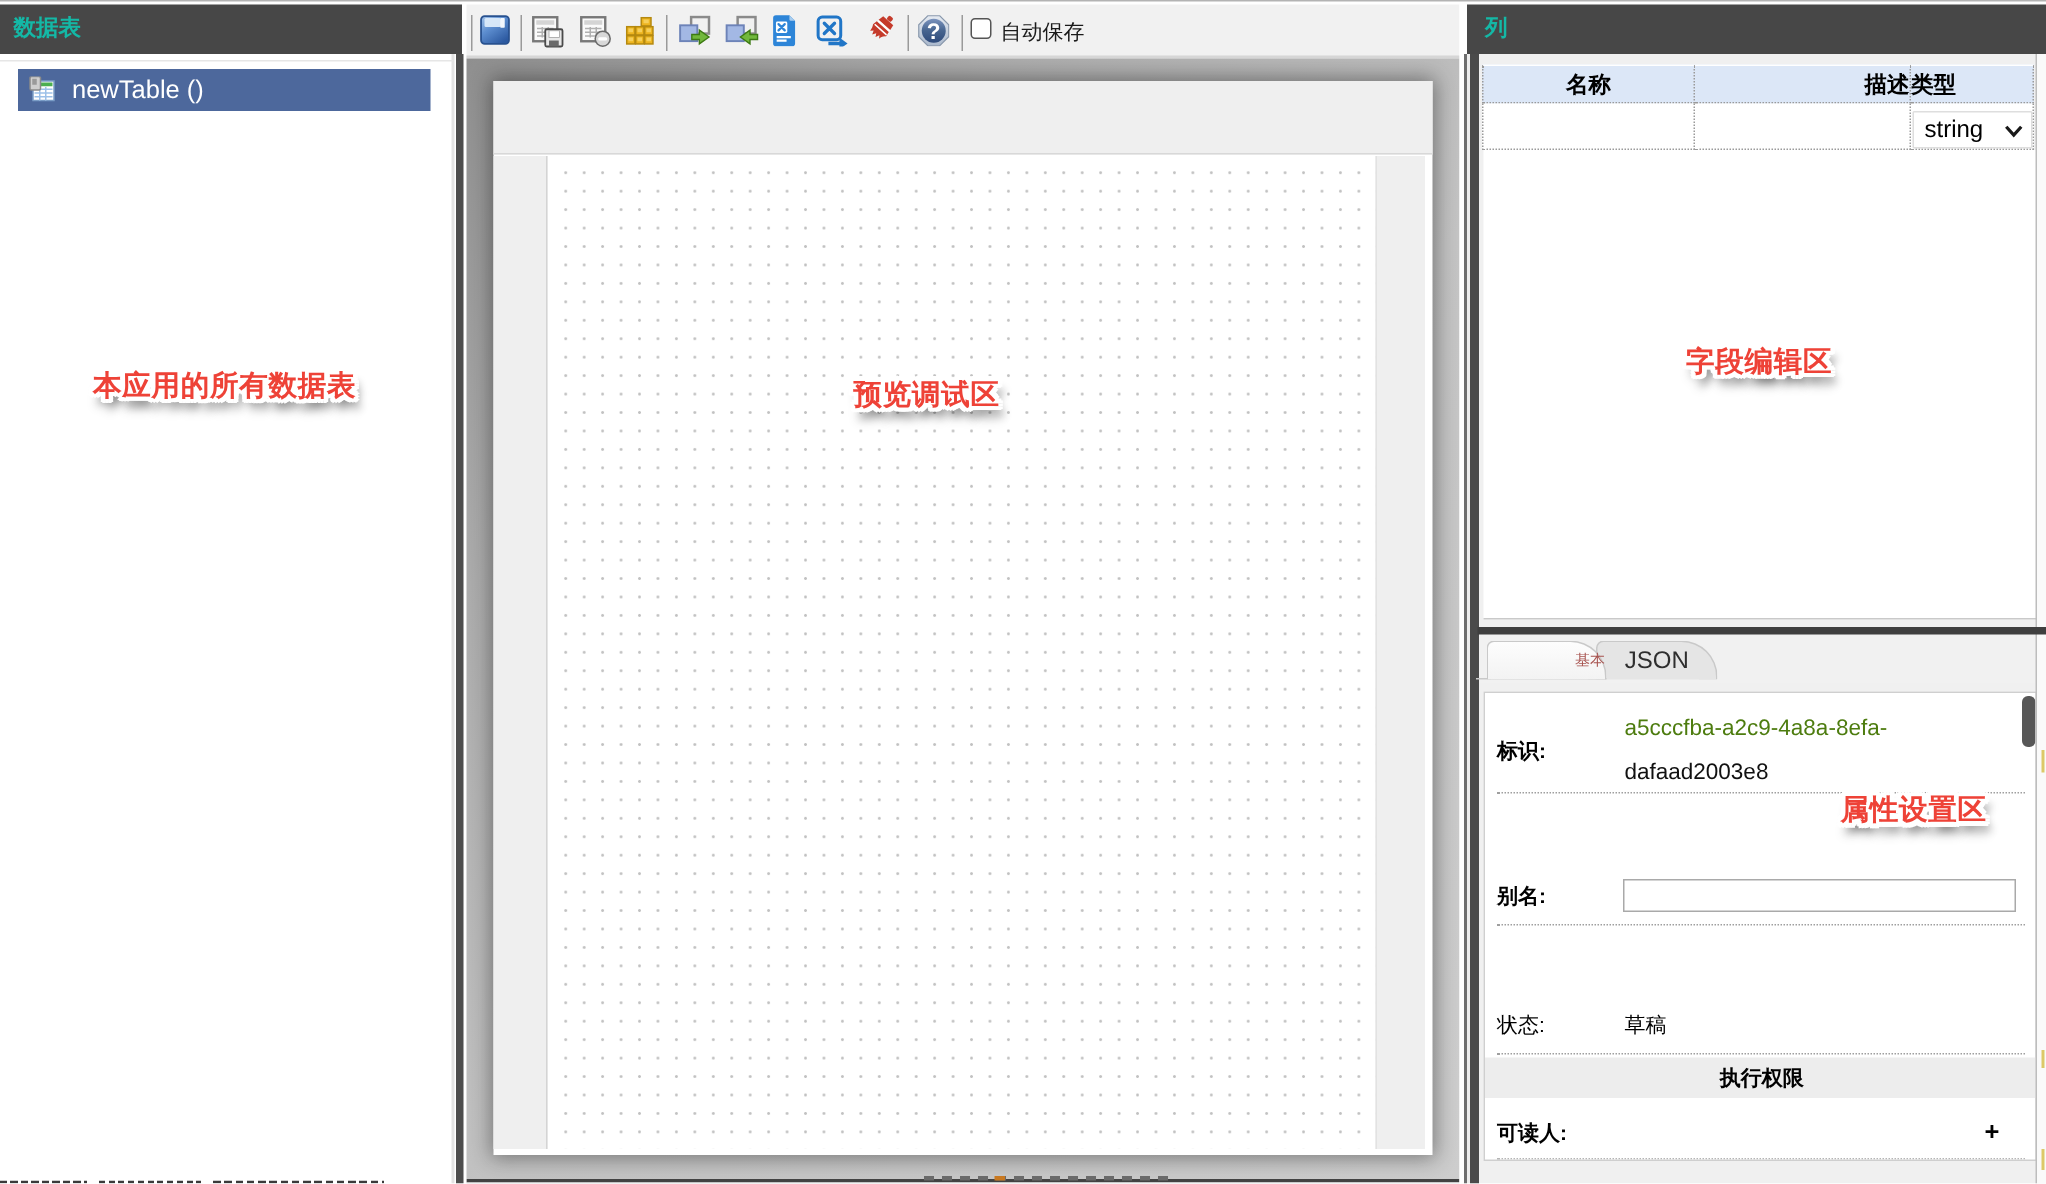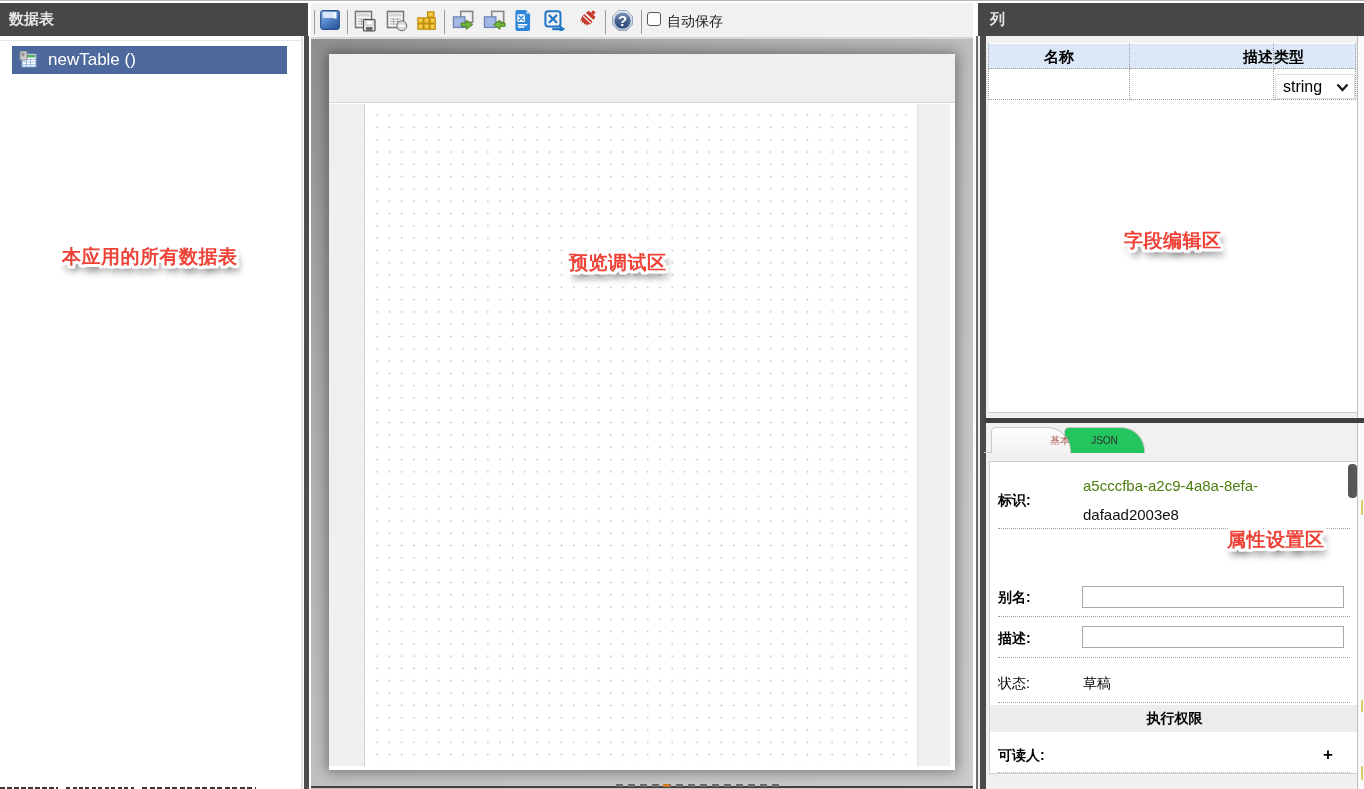--- a/index.html
+++ b/index.html
@@ -1,19 +1,19 @@
 <!DOCTYPE html>
 <html><head>
 <meta charset="utf-8">
 <style>
 *{margin:0;padding:0;box-sizing:border-box}
 html,body{width:1364px;height:789px;overflow:hidden;background:#fff;
   font-family:"Liberation Sans",sans-serif;position:relative}
 .abs{position:absolute}
-.hdr{background:#474747;color:#e5e5e5;font-weight:bold;font-size:15px;line-height:32px;padding-left:9px}
+.hdr{background:#474747;color:#14b8a6;font-weight:bold;font-size:15px;line-height:32px;padding-left:9px}
 .anno{position:absolute;font-weight:bold;font-size:19px;color:#ee4237;white-space:nowrap;letter-spacing:.5px;
   text-shadow:-2px -2px 0 #fff,2px -2px 0 #fff,-2px 2px 0 #fff,2px 2px 0 #fff,0 -3px 0 #fff,0 3px 0 #fff,-3px 0 0 #fff,3px 0 0 #fff,-2px 3px 0 #fff,2px 3px 0 #fff,3px 2px 0 #fff,-3px 2px 0 #fff,3px -2px 0 #fff,-3px -2px 0 #fff,2px -3px 0 #fff,-2px -3px 0 #fff,4px 6px 6px rgba(0,0,0,.45),2px 8px 7px rgba(0,0,0,.3)}
 </style>
 </head>
 <body>
 
 <div class="abs" style="left:0;top:0;width:1364px;height:1px;background:#b3b3b3"></div>
 
 <div class="abs hdr" style="left:0;top:3px;width:308px;height:33px">数据表</div>
 <div class="abs" style="left:0;top:36px;width:302px;height:753px;background:#fff"></div>
@@ -210,38 +210,34 @@
       </svg>
   </div>
 </div>
 
 <div class="abs" style="left:989px;top:100px;width:369px;height:313px;background:#fff;border-bottom:1px solid #c9c9c9"></div>
 <div class="anno" style="left:1124px;top:228px">字段编辑区</div>
 
 <div class="abs" style="left:985px;top:418px;width:379px;height:5px;background:#3f3f3f;z-index:6"></div>
 
 <div class="abs" style="left:986px;top:421px;width:378px;height:34px;background:#f1f1f1"></div>
-<div class="abs" style="left:1064px;top:427px;width:81px;height:26px;background:#22c55e;border:1px solid #c9c9c9;border-bottom:none;border-radius:5px 24px 0 0;font-size:10px;color:#2e2e2e;text-align:center;line-height:25px">JSON</div>
+<div class="abs" style="left:1064px;top:427px;width:81px;height:26px;background:#e5e5e5;border:1px solid #c9c9c9;border-bottom:none;border-radius:5px 24px 0 0;font-size:16px;color:#2e2e2e;text-align:center;line-height:25px">JSON</div>
 <div class="abs" style="left:984px;top:452px;width:87px;height:1px;background:#c9c9c9"></div>
 <div class="abs" style="left:991px;top:427px;width:80px;height:26px;background:linear-gradient(180deg,#fdfdfd,#f3f3f3);border:1px solid #c9c9c9;border-bottom:none;border-radius:5px 24px 0 0;font-size:10px;color:#a85450;text-align:right;line-height:25px">基本</div>
 
 <div class="abs" style="left:989px;top:461px;width:369px;height:313px;background:#fff;border:1px solid #cfcfcf;overflow:hidden;font-size:14px" id="props">
   <div class="abs" style="left:8px;top:4px;width:352px;height:63px;border-bottom:1px dotted #9f9f9f">
     <div class="abs" style="left:0;top:26px;font-weight:bold">标识:</div>
     <div class="abs" style="left:85px;top:11px;font-size:15px;color:#4d7c0f">a5cccfba-a2c9-4a8a-8efa-</div>
     <div class="abs" style="left:85px;top:40px;font-size:15px;color:#111">dafaad2003e8</div>
   </div>
   <div class="abs" style="left:8px;top:113px;width:352px;height:42px;border-bottom:1px dotted #9f9f9f">
     <div class="abs" style="left:0;top:14px;font-weight:bold">别名:</div>
     <div class="abs" style="left:84px;top:11px;width:262px;height:22px;background:#fff;border:1px solid #a9a9a9"></div>
   </div>
-  <div class="abs" style="left:8px;top:156px;width:352px;height:40px;border-bottom:1px dotted #9f9f9f">
-    <div class="abs" style="left:0;top:12px;font-weight:bold">描述:</div>
-    <div class="abs" style="left:84px;top:8px;width:262px;height:22px;background:#fff;border:1px solid #a9a9a9"></div>
-  </div>
   <div class="abs" style="left:8px;top:197px;width:352px;height:44px;border-bottom:1px dotted #9f9f9f">
     <div class="abs" style="left:0;top:16px;font-weight:normal">状态:</div>
     <div class="abs" style="left:85px;top:16px;font-size:14px">草稿</div>
   </div>
   <div class="abs" style="left:0;top:243px;width:369px;height:27px;background:#ededed;font-weight:bold;text-align:center;line-height:26px">执行权限</div>
   <div class="abs" style="left:8px;top:270px;width:352px;height:41px;border-bottom:1px dotted #b5b5b5">
     <div class="abs" style="left:0;top:15px;font-weight:bold">可读人:</div>
     <div class="abs" style="left:325px;top:13px;font-weight:bold;font-size:17px">+</div>
   </div>
   <div class="abs" style="left:358px;top:2px;width:9px;height:34px;background:#575757;border-radius:4px"></div>

